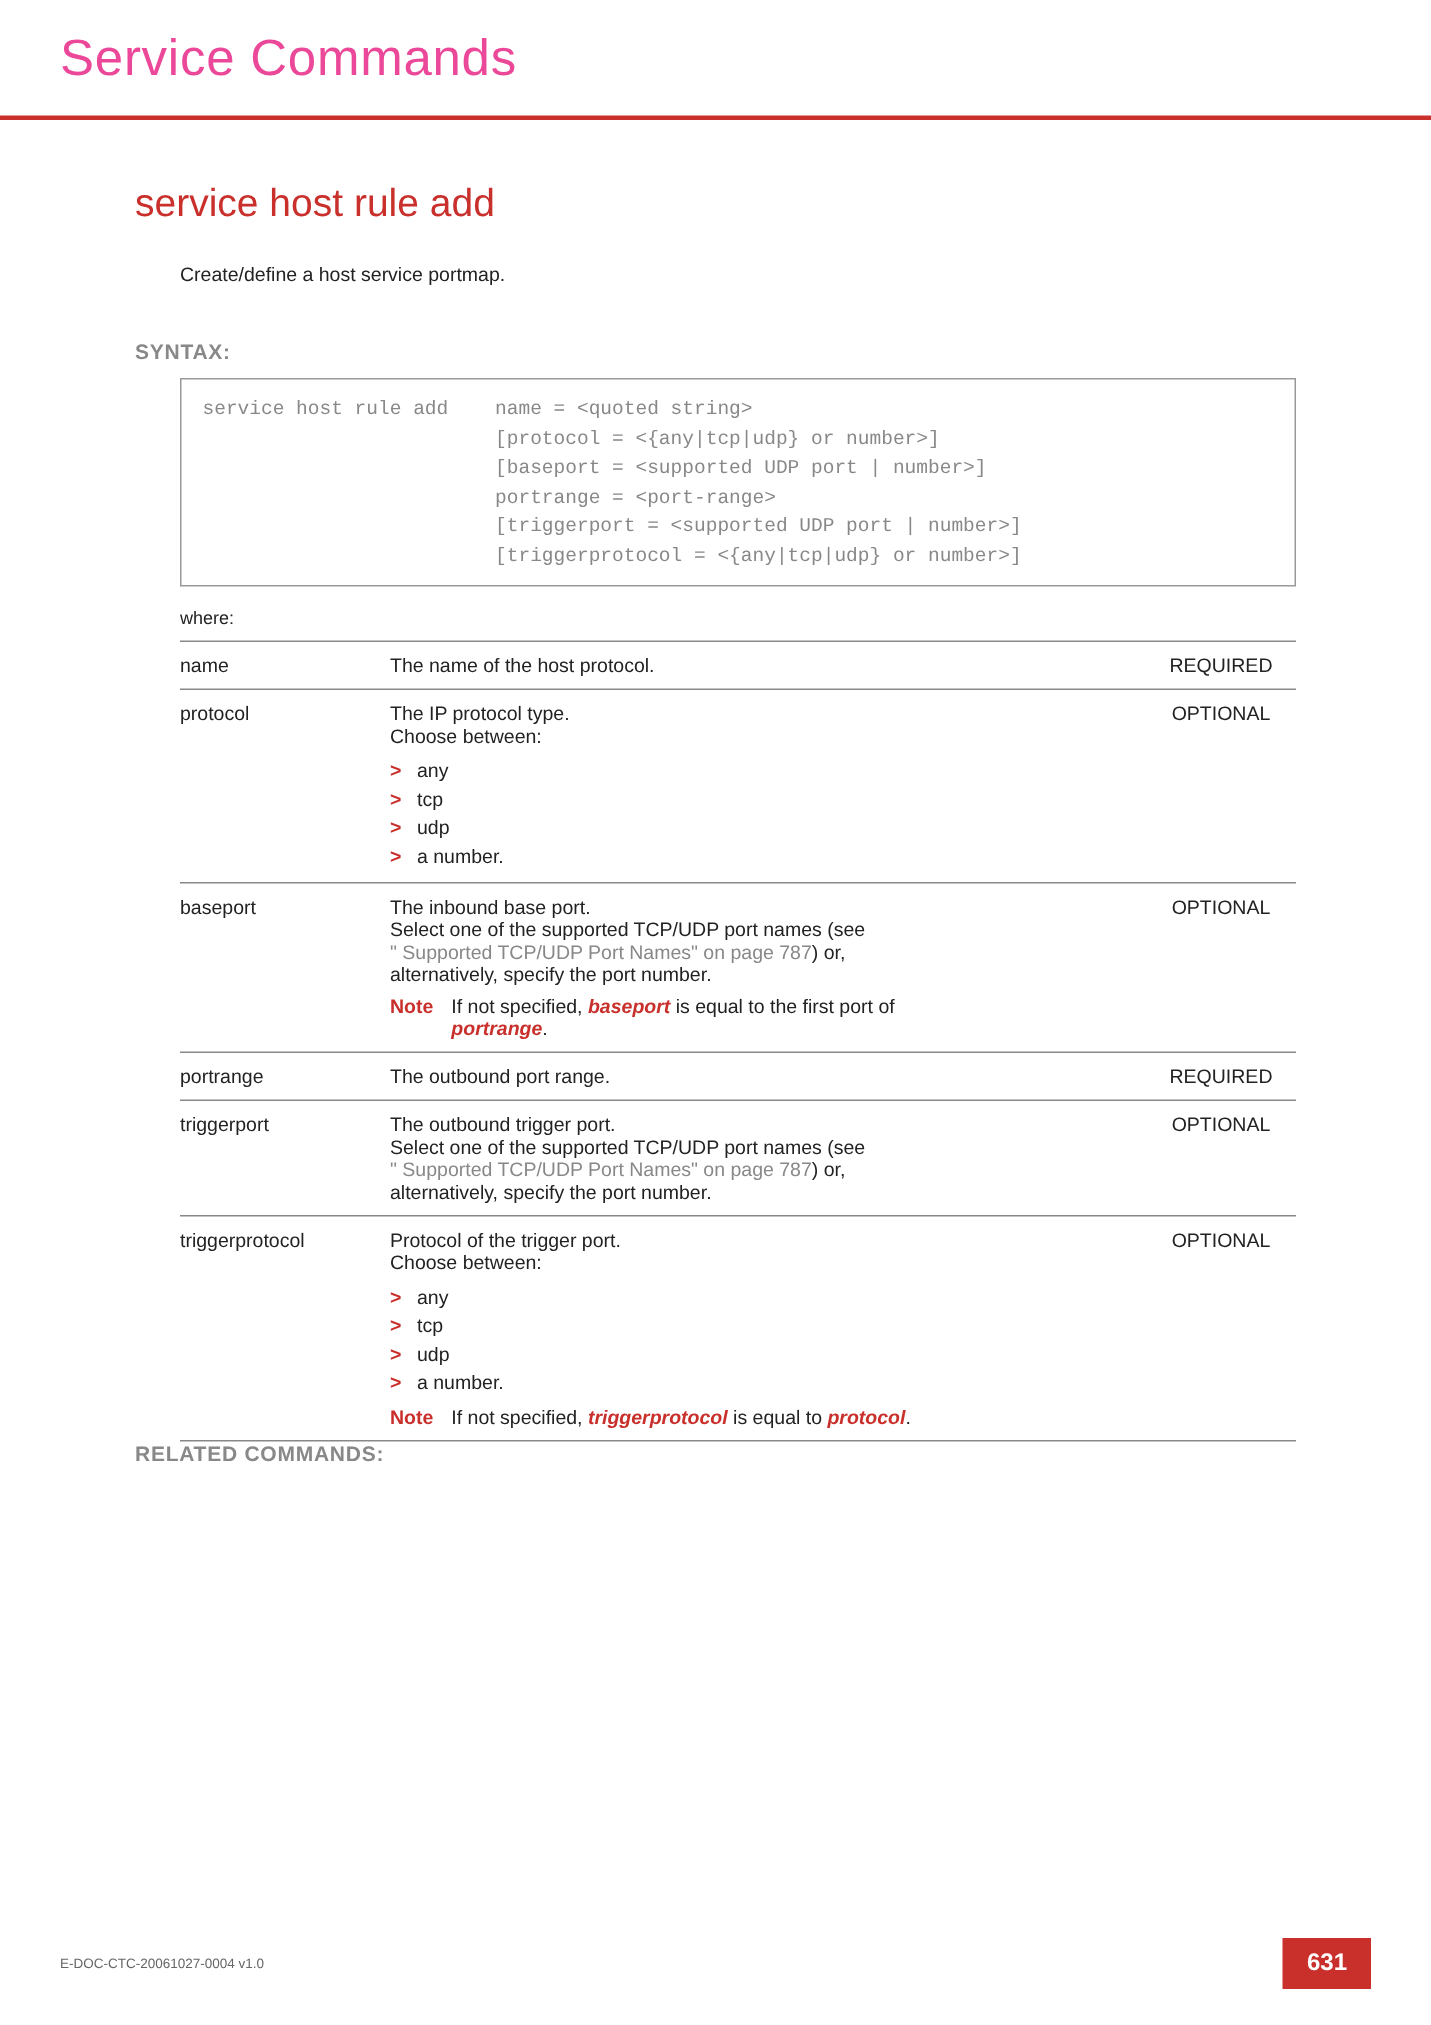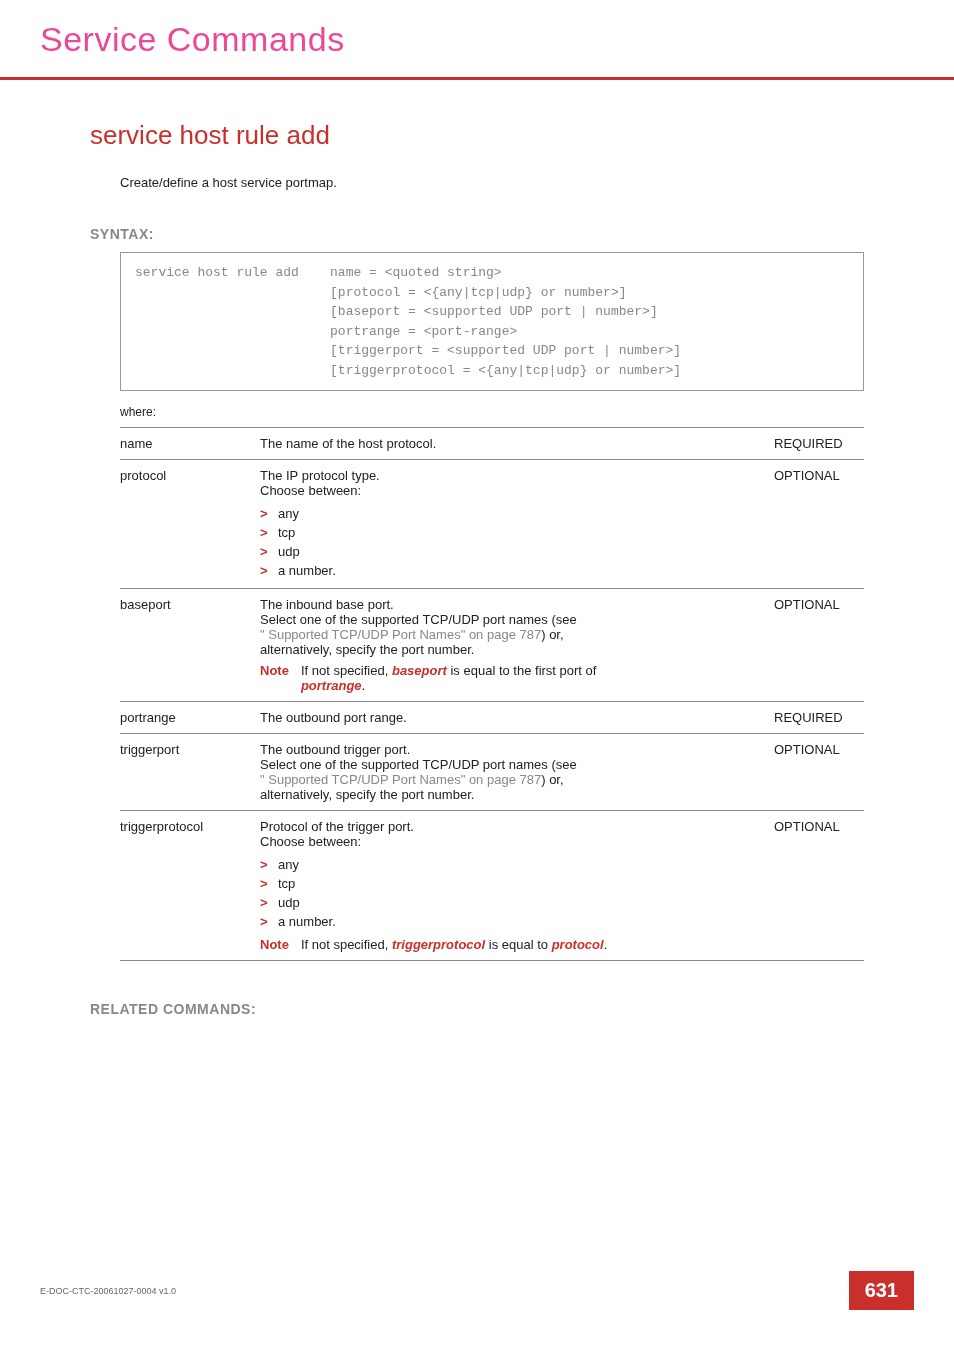--- a/index.html
+++ b/index.html
@@ -69,21 +69,21 @@
     padding: 8px 10px 8px 0;
     vertical-align: top;
     border-top: 1px solid #888;
     border-bottom: 1px solid #888;
   }
   table.params td.name-col {
     width: 140px;
   }
   table.params td.req-col {
     width: 90px;
-    text-align: left;
+    text-align: center;
   }
   .bullet-list {
     list-style: none;
     margin: 6px 0 0 0;
   }
   .bullet-list li {
     padding: 2px 0;
   }
   .chev {
     color: #c9302c;
@@ -99,51 +99,50 @@
     color: #c9302c;
     font-style: italic;
     font-weight: bold;
   }
   .note-row {
     margin-top: 6px;
     display: flex;
     gap: 12px;
   }
   .related {
-    margin-top: 40px;
   }
   table.related-tbl {
     margin: 10px 0 0 30px;
     font-size: 13px;
   }
   table.related-tbl td {
     padding: 4px 20px 4px 0;
   }
   .rel-cmd {
     color: #888;
   }
   .footer {
     position: absolute;
-    bottom: 40px;
+    bottom: 24px;
     left: 0;
     right: 0;
     padding: 0 40px;
     display: flex;
     justify-content: space-between;
     align-items: center;
   }
   .doc-id {
     font-size: 9px;
     color: #666;
   }
   .page-badge {
     background: #c9302c;
     color: #fff;
     font-weight: bold;
-    font-size: 20px;
+    font-size: 16px;
     padding: 8px 16px;
   }
 </style>
 </head>
 <body>
 
 <div class="header-bar">
   <div class="header-title">Service Commands</div>
 </div>
 <div class="rule"></div>

